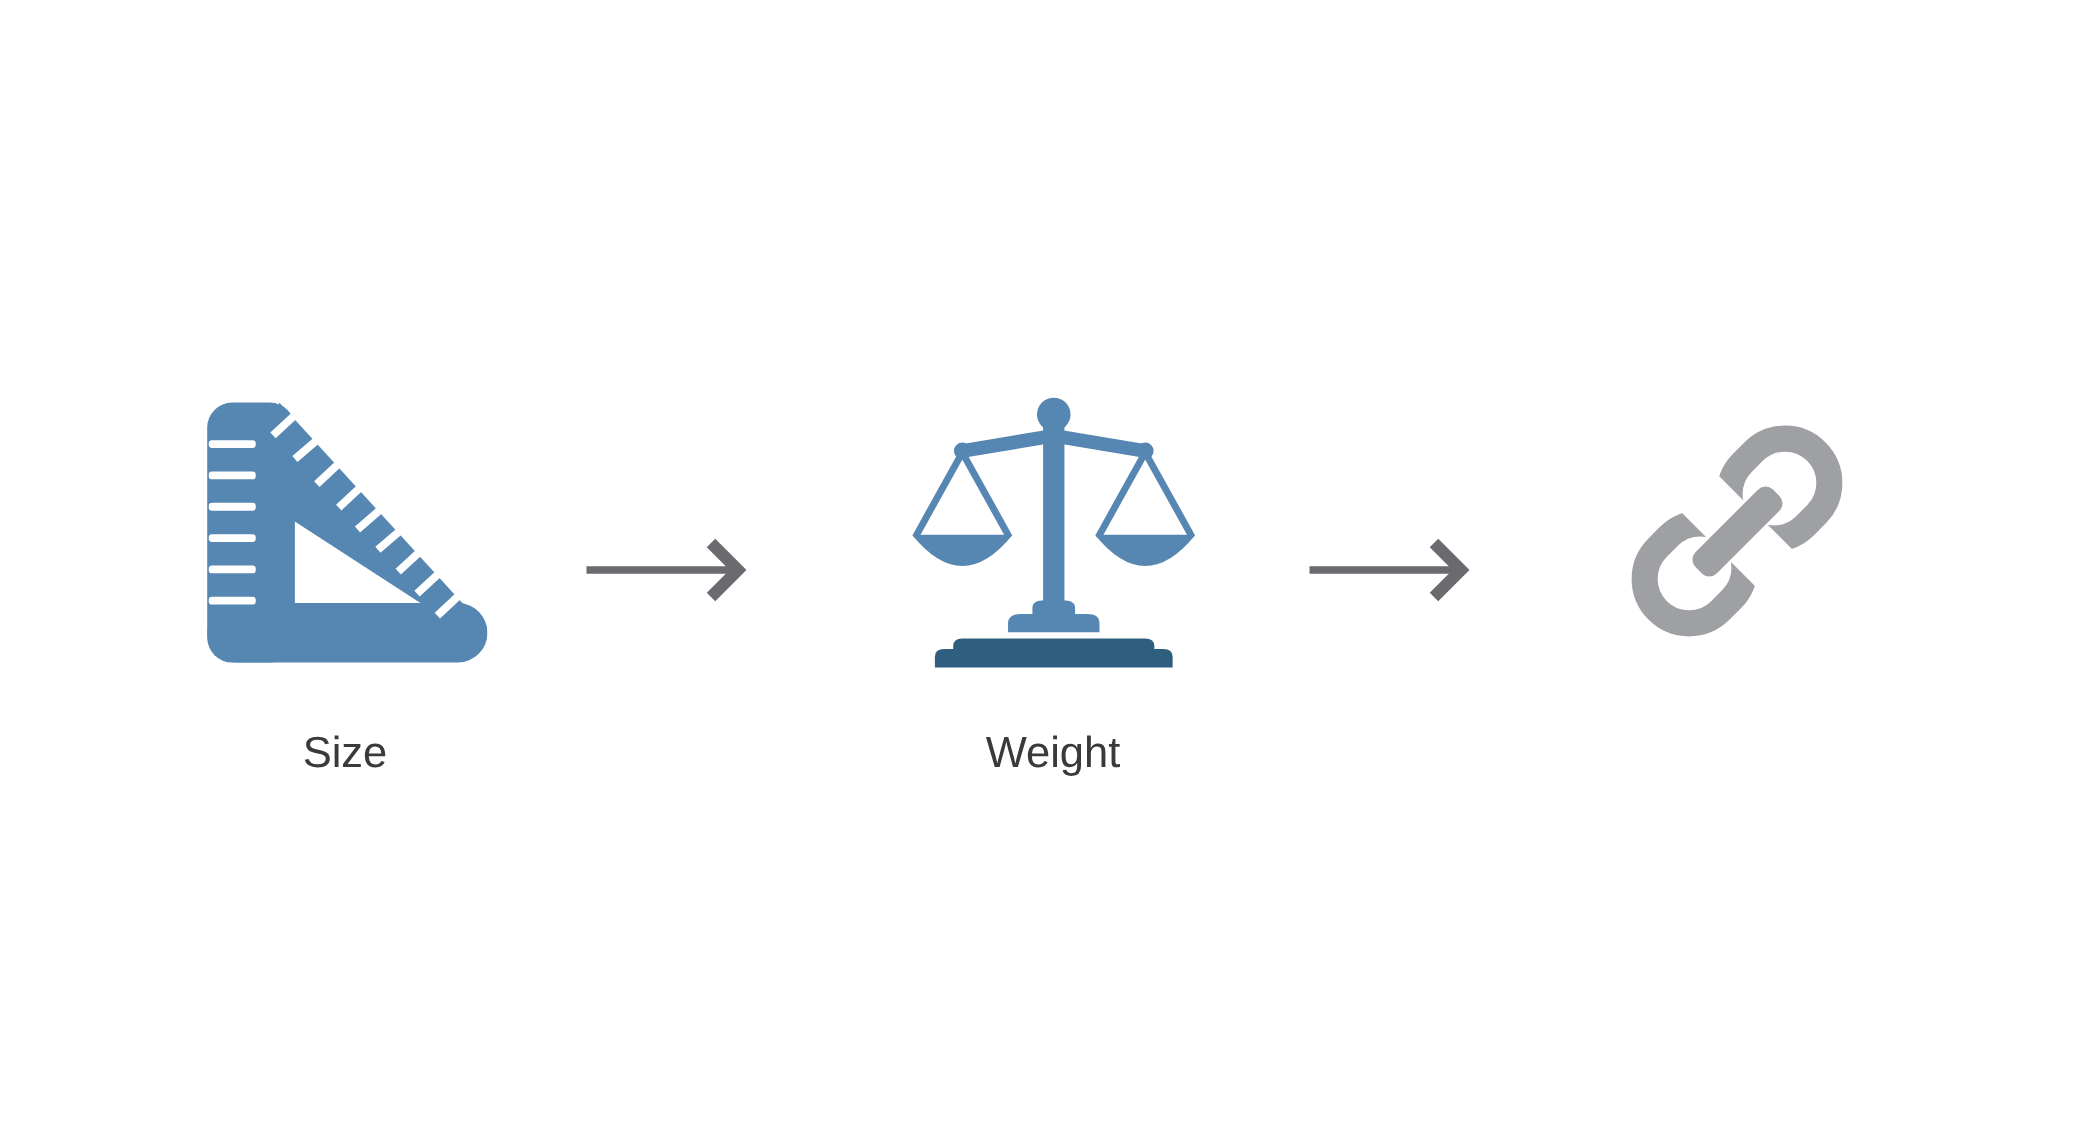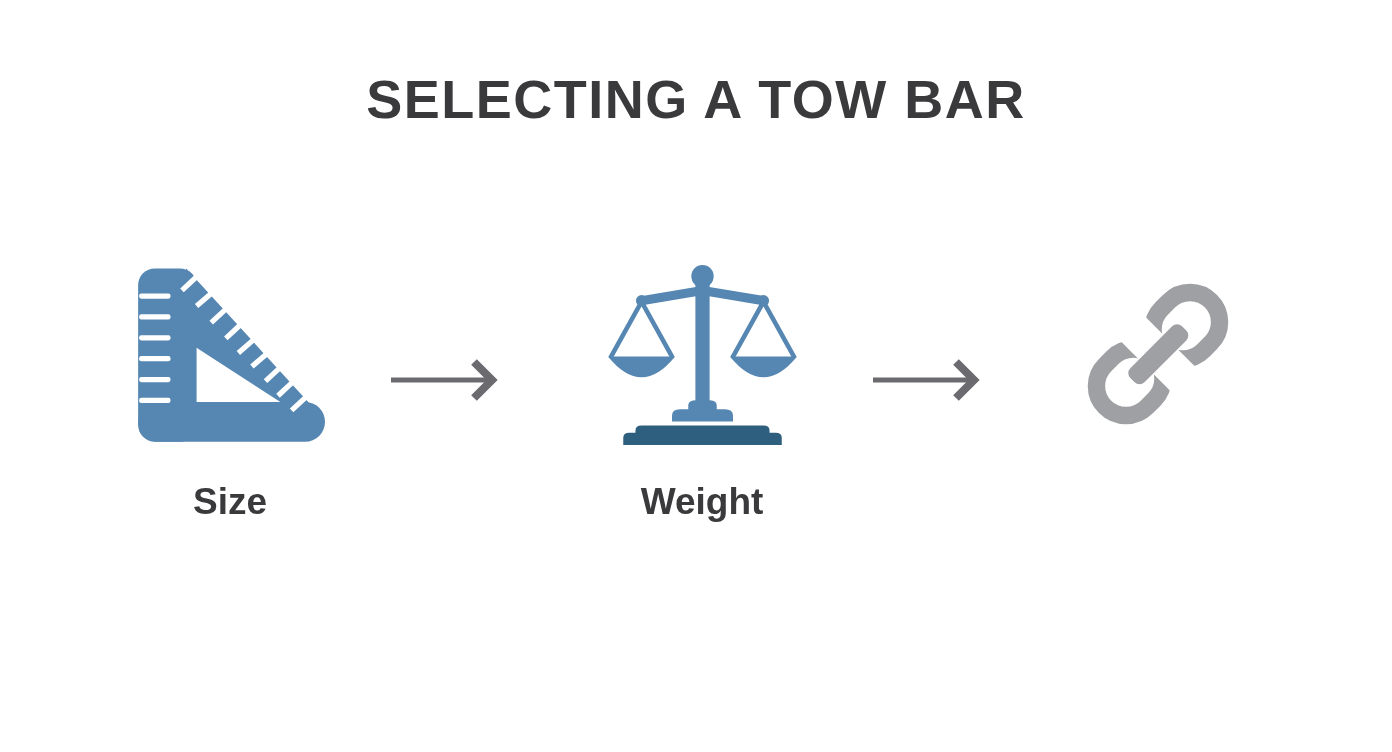--- a/index.html
+++ b/index.html
@@ -36,41 +36,40 @@
   .step-weight     { left: 552px;  }
   .step-connection { left: 1008px; }
   .icon-wrap {
     height: 192px;
     display: flex;
     align-items: center;
     justify-content: center;
   }
   .step-label {
     margin-top: 28px;
-    font-size: 37px;
-    font-weight: 700;
+    font-size: 29px;
+    font-weight: 400;
     color: #3a3a3c;
     text-align: center;
     line-height: 48px;
   }
   .arrow {
     position: absolute;
     top: 358px;
     width: 130px;
     height: 44px;
   }
   .arrow-1 { left: 388px; }
   .arrow-2 { left: 870px; }
 </style>
 </head>
 <body>
 
 <div class="canvas">
 
-  <div class="title">SELECTING A TOW BAR</div>
 
   <div class="step step-size">
     <div class="icon-wrap">
       <svg width="190" height="176" viewBox="0 0 182 168" aria-hidden="true">
         <g fill="#5687b2">
 
           <rect x="3" y="2" width="56" height="166" rx="16"></rect>
           <rect x="3" y="130" width="179" height="38" rx="19"></rect>
 
           <path d="M49,2 L176,141 L150,137 L56,76 L47,18 Z"></path>

